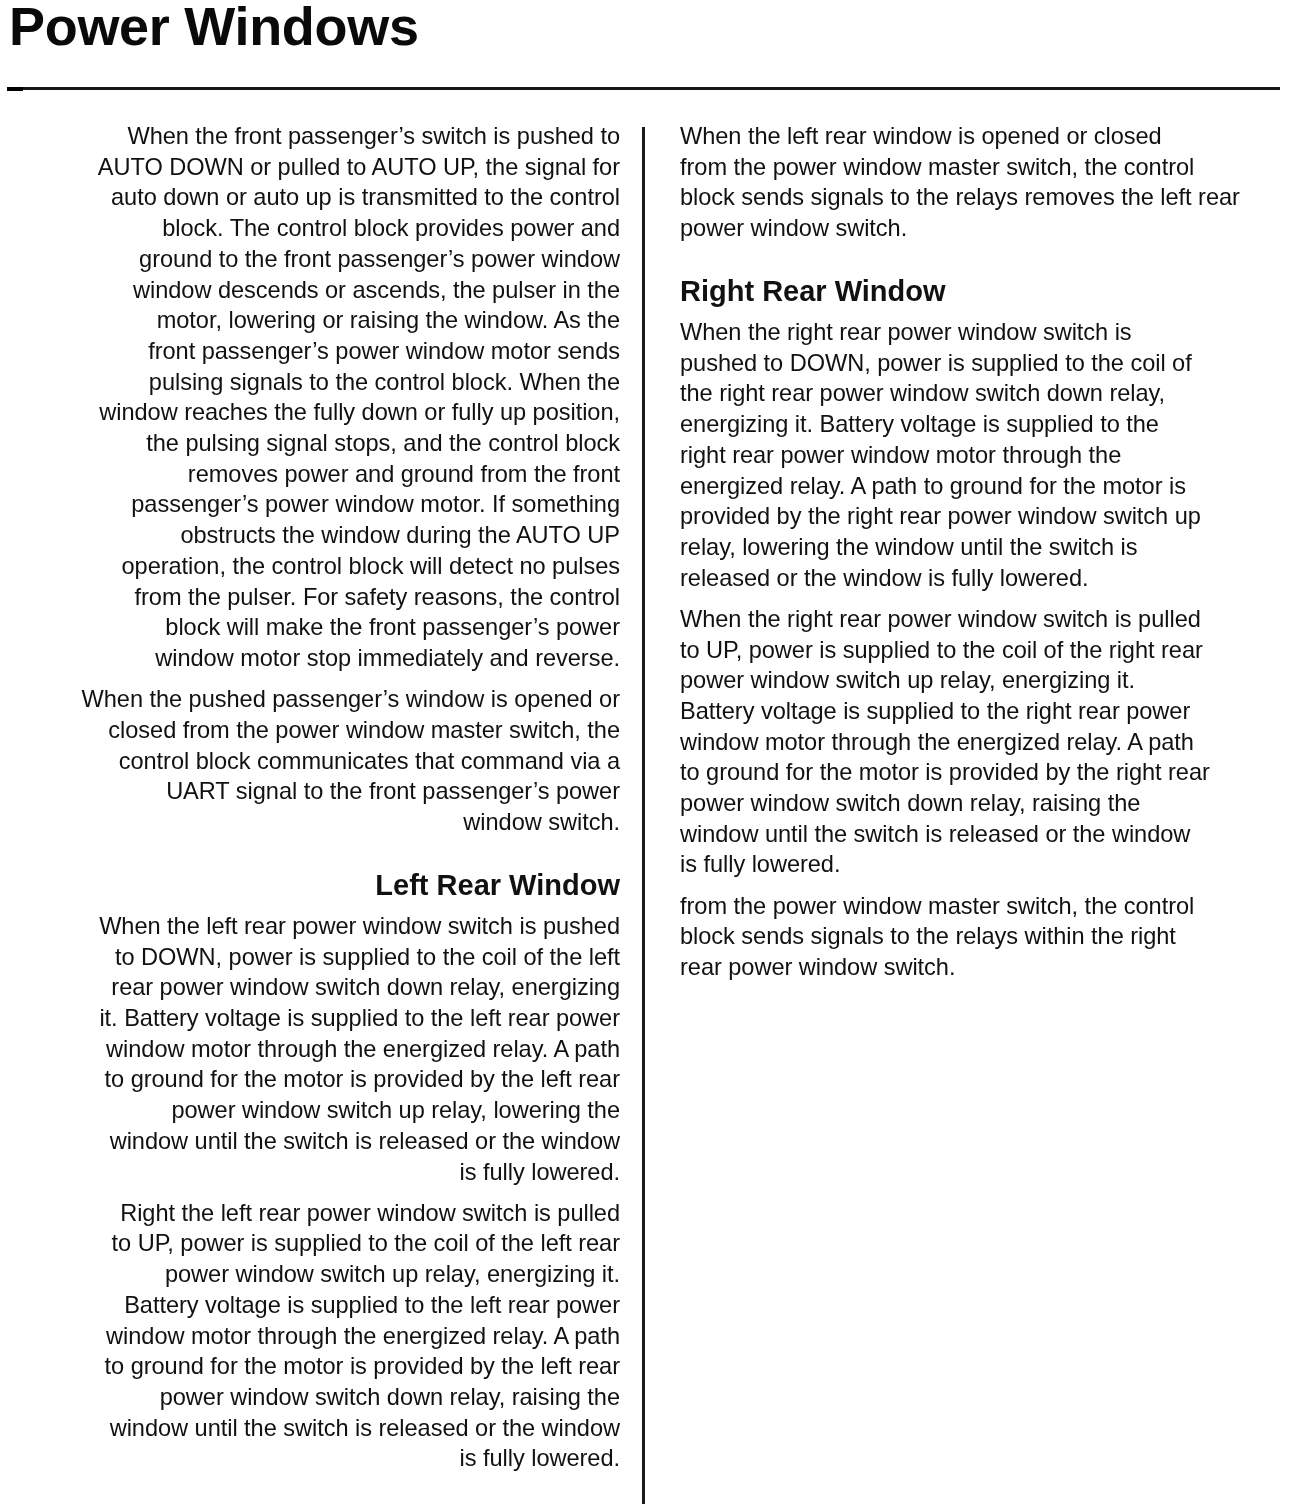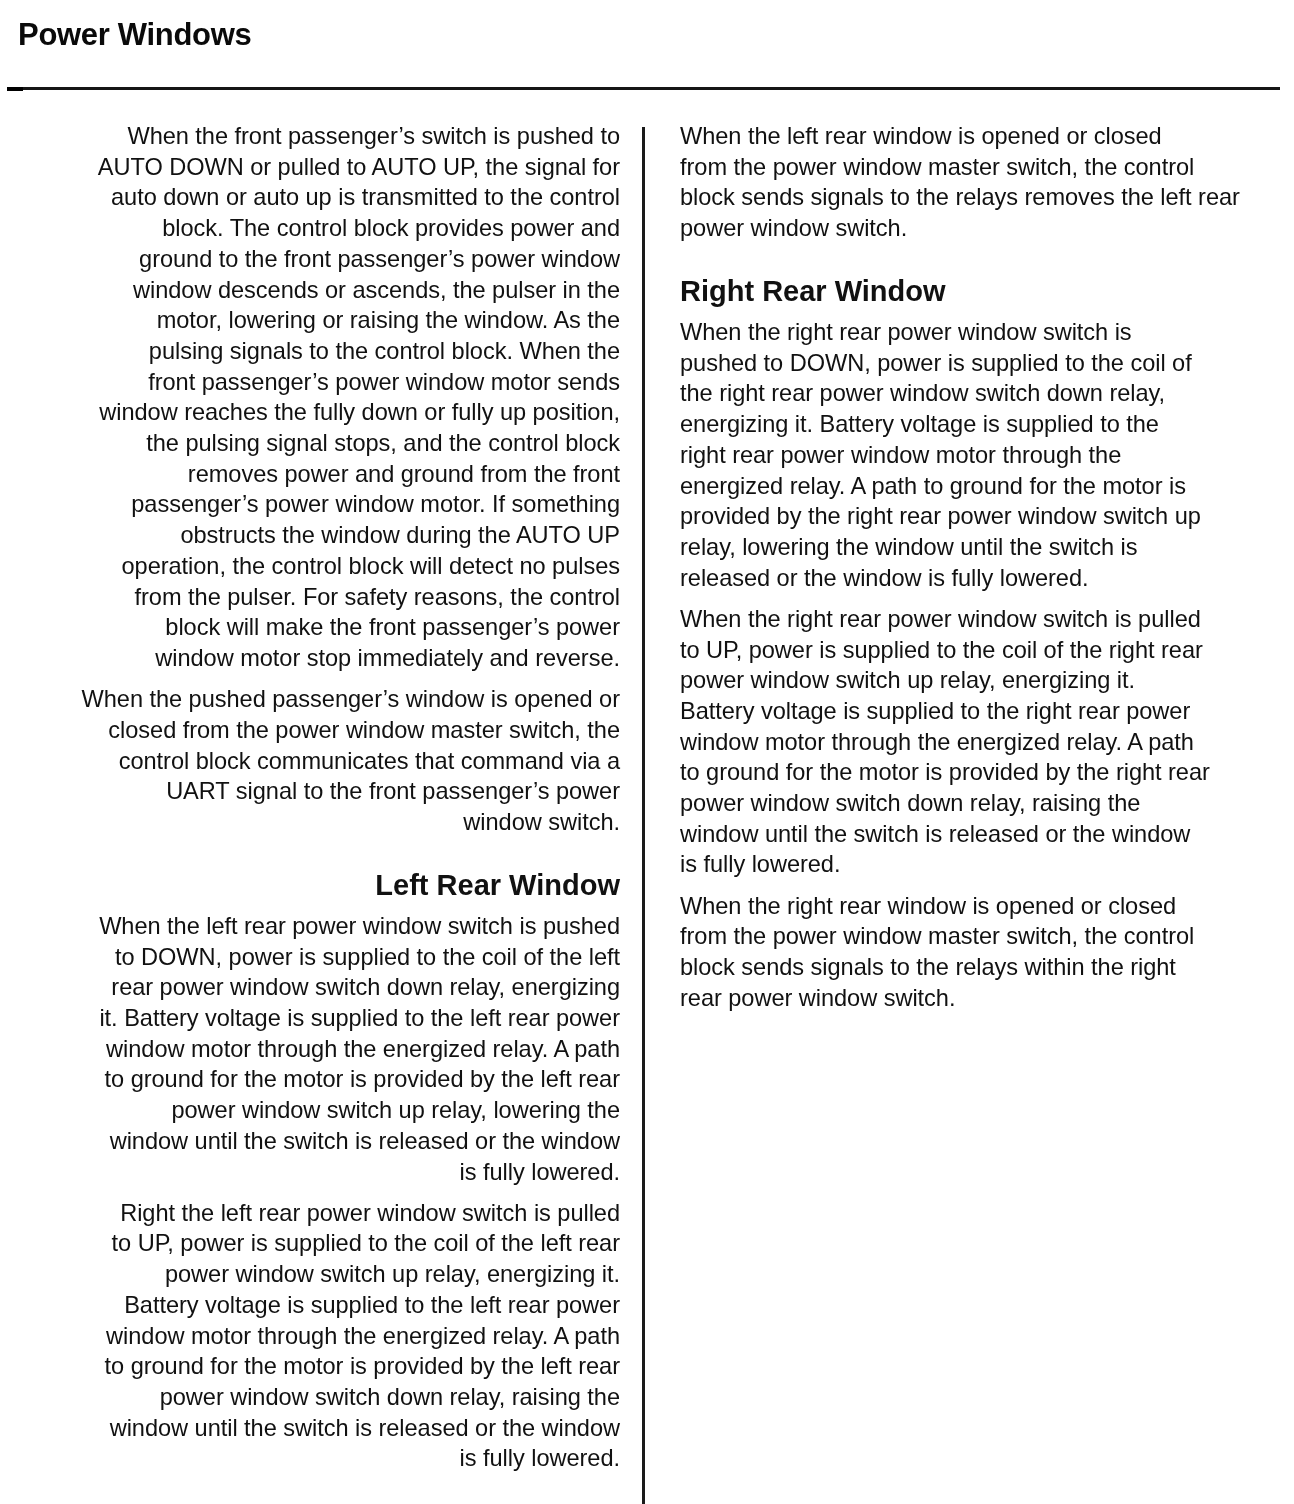--- a/index.html
+++ b/index.html
@@ -12,22 +12,22 @@
       height: 1504px;
       position: relative;
       overflow: hidden;
       color: #111111;
       font-family: "Liberation Sans", sans-serif;
     }
     .page-title {
       position: absolute;
       left: 9px;
       top: 0px;
-      margin: 9px;
-      font-size: 31px;
+      margin: 0;
+      font-size: 54px;
       font-weight: bold;
       line-height: 52px;
       letter-spacing: -0.3px;
       color: #0a0a0a;
     }
     .title-rule {
       position: absolute;
       left: 7px;
       top: 87px;
       width: 1273px;
@@ -87,22 +87,22 @@
 
 <div class="column column-left">
     <p class="para">
       <span class="line">When the front passenger’s switch is pushed to</span>
       <span class="line">AUTO DOWN or pulled to AUTO UP, the signal for</span>
       <span class="line">auto down or auto up is transmitted to the control</span>
       <span class="line">block.  The control block provides power and</span>
       <span class="line">ground to the front passenger’s power window</span>
       <span class="line">window descends or ascends, the pulser in the</span>
       <span class="line">motor, lowering or raising the window.  As the</span>
+      <span class="line">front passenger’s power window motor sends</span>
       <span class="line">pulsing signals to the control block.  When the</span>
-      <span class="line">front passenger’s power window motor sends</span>
       <span class="line">window reaches the fully down or fully up position,</span>
       <span class="line">the pulsing signal stops, and the control block</span>
       <span class="line">removes power and ground from the front</span>
       <span class="line">passenger’s power window motor.  If something</span>
       <span class="line">obstructs the window during the AUTO UP</span>
       <span class="line">operation, the control block will detect no pulses</span>
       <span class="line">from the pulser.  For safety reasons, the control</span>
       <span class="line">block will make the front passenger’s power</span>
       <span class="line">window motor stop immediately and reverse.</span>
     </p>
@@ -163,18 +163,17 @@
       <span class="line">to UP, power is supplied to the coil of the right rear</span>
       <span class="line">power window switch up relay, energizing it.</span>
       <span class="line">Battery voltage is supplied to the right rear power</span>
       <span class="line">window motor through the energized relay.  A path</span>
       <span class="line">to ground for the motor is provided by the right rear</span>
       <span class="line">power window switch down relay, raising the</span>
       <span class="line">window until the switch is released or the window</span>
       <span class="line">is fully lowered.</span>
     </p>
     <p class="para">
-      <span class="line">When the right rear window is opened or closed</span>
       <span class="line">from the power window master switch, the control</span>
       <span class="line">block sends signals to the relays within the right</span>
       <span class="line">rear power window switch.</span>
     </p>
   </div>
 
 </body></html>

